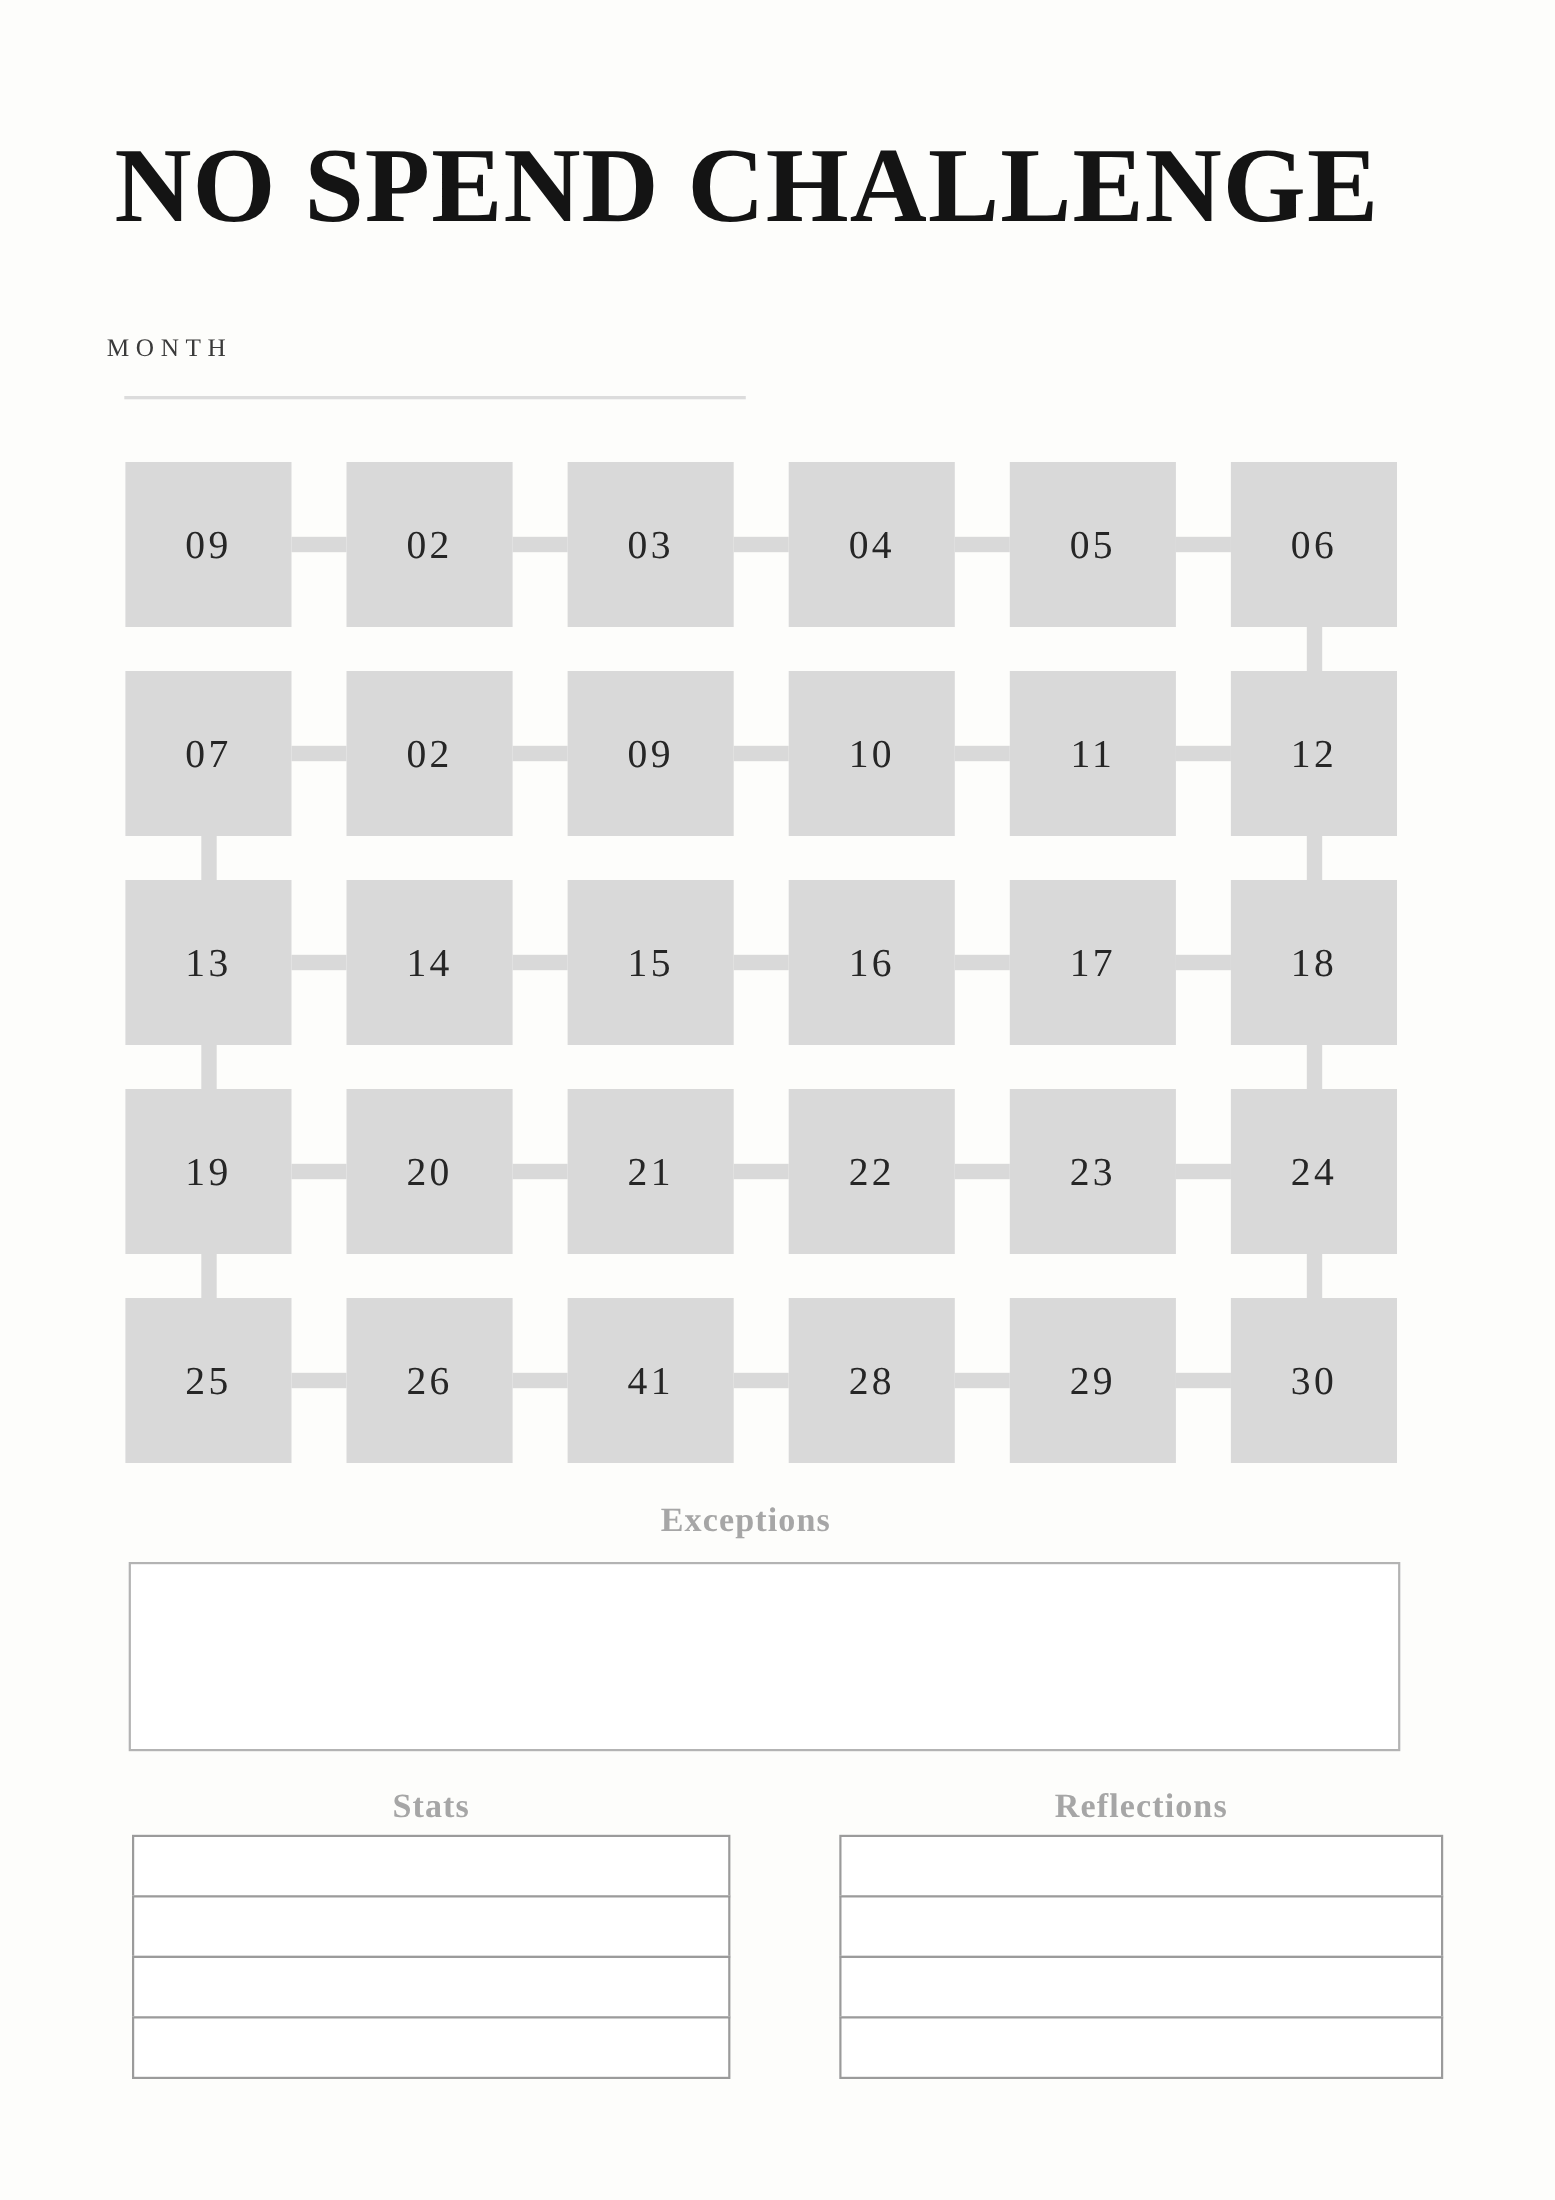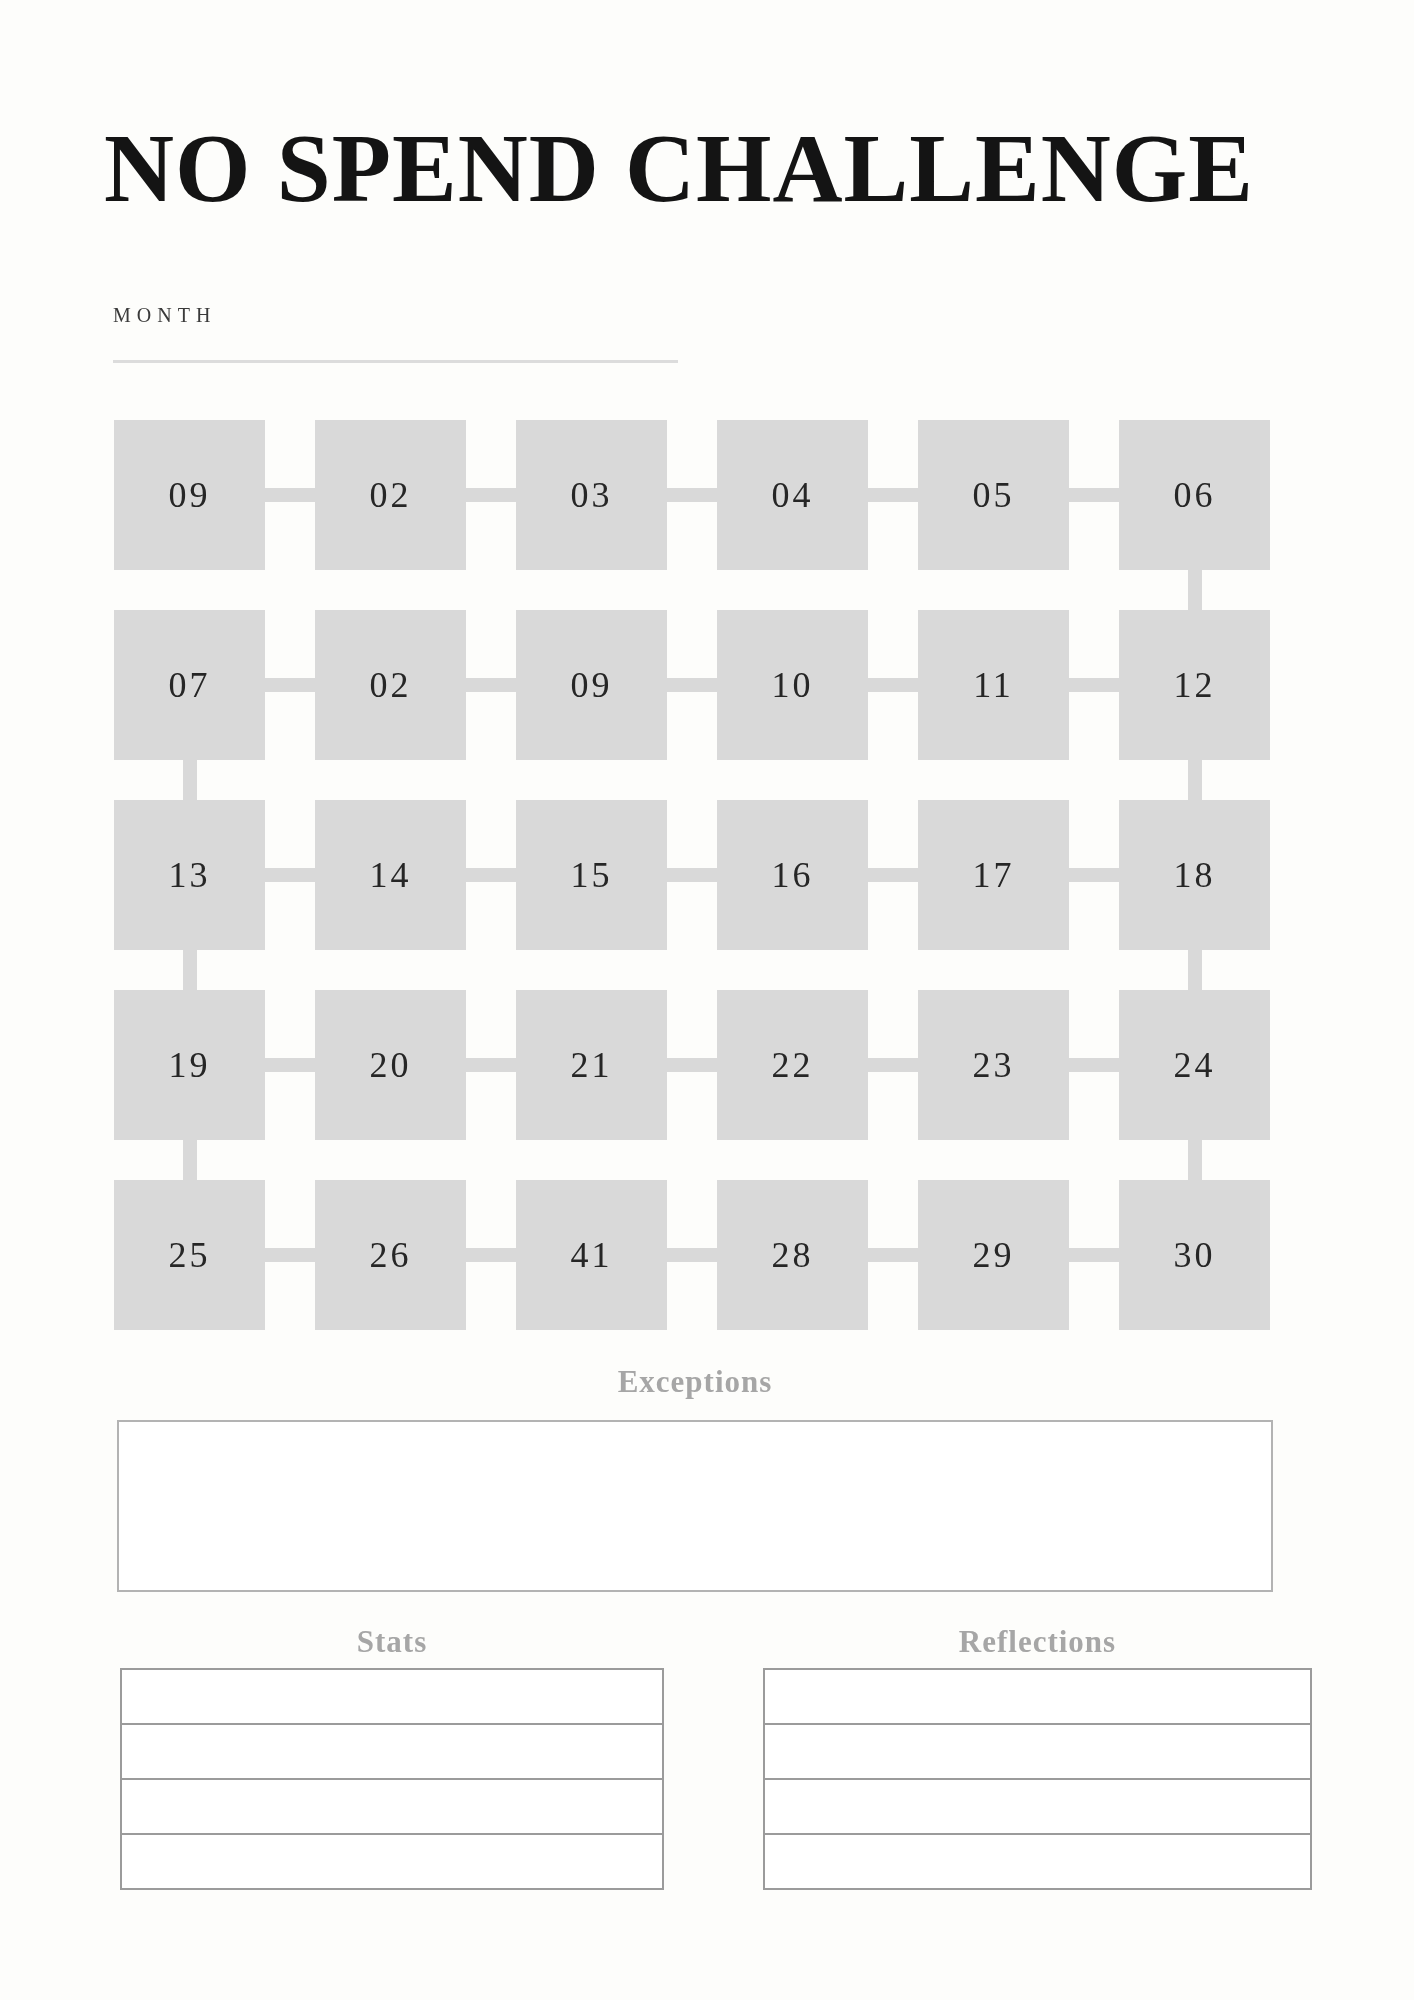--- a/index.html
+++ b/index.html
@@ -12,22 +12,22 @@
   .page{position:absolute;inset:0;padding-left:14px;}
 
   .title{
     position:absolute;left:104px;top:120px;margin:0;
     font-size:97px;line-height:1;font-weight:600;
     letter-spacing:1px;color:var(--title-text,#141414);
     white-space:nowrap;
   }
 
   .month-label{
-    position:absolute;left:113px;top:304px;
-    font-size:20px;letter-spacing:6px;
+    position:absolute;left:97px;top:304px;
+    font-size:23px;letter-spacing:6px;
     color:var(--month-text,#3a3a3a);
   }
   .month-line{
     position:absolute;left:113px;top:360px;
     width:565px;height:3px;
     background:var(--month-line,#dcdcdc);
   }
 
   .grid{
     position:absolute;left:114px;top:420px;
@@ -49,21 +49,21 @@
     position:absolute;width:14px;height:40px;
     background:var(--conn,#d9d9d9);
   }
 
   .section-title{
     position:absolute;text-align:center;
     font-weight:bold;font-size:31px;
     color:var(--heading,#a6a6a6);
     letter-spacing:1px;
   }
-  .exceptions-title{left:117px;width:1156px;top:1364px;}
+  .exceptions-title{left:100px;width:1156px;top:1364px;}
   .exceptions-box{
     position:absolute;left:117px;top:1420px;
     width:1156px;height:172px;box-sizing:border-box;
     background:var(--box-fill,#ffffff);
     border:2px solid var(--exc-border,#b3b3b3);
   }
 
   .stats-title{left:120px;width:544px;top:1624px;}
   .reflections-title{left:763px;width:549px;top:1624px;}
   .rows{position:absolute;top:1668px;}

